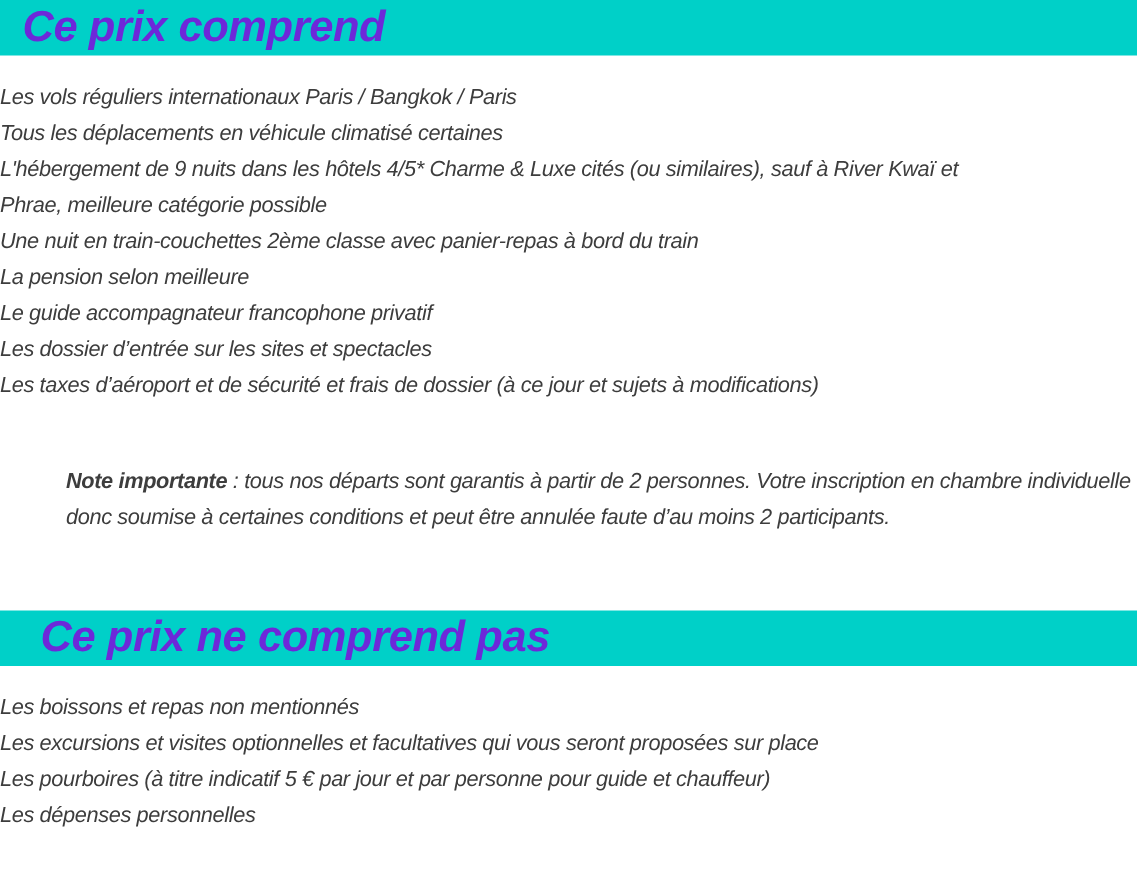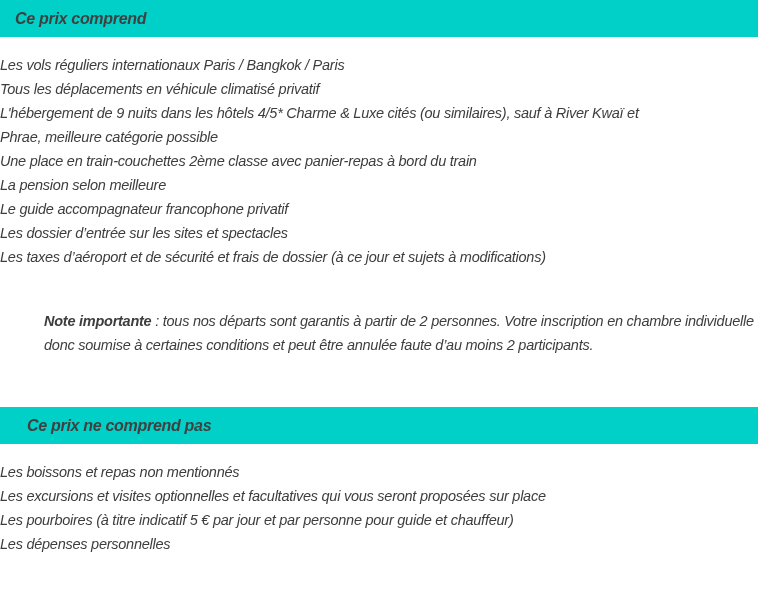--- a/index.html
+++ b/index.html
@@ -8,23 +8,23 @@
       font-family: "Liberation Sans", sans-serif;
       color: #3d3d3d;
     }
     .banner {
       position: absolute; left: 0; width: 758px; height: 37px;
       background: #00d0c8;
       box-sizing: border-box;
     }
     .banner h2 {
       margin: 0; padding-left: 15px;
-      font-size: 16px; line-height: 37px;
+      font-size: 29px; line-height: 37px;
       font-style: italic; font-weight: bold;
-      color: #404040; letter-spacing: -0.3px;
+      color: #6d28d9; letter-spacing: -0.3px;
     }
     .list {
       position: absolute; left: 0; width: 680px;
       margin: 0; padding: 0; list-style: none;
       font-size: 14.5px; font-style: italic;
       line-height: 24px;
       letter-spacing: -0.25px;
     }
     .list li { margin: 0; padding: 0; }
     .note {
@@ -37,23 +37,23 @@
   </style>
 </head>
 <body>
 
 <div class="banner" style="top:0;">
   <h2>Ce prix comprend</h2>
 </div>
 
 <ul class="list" style="top:53px;">
   <li>Les vols réguliers internationaux Paris / Bangkok / Paris</li>
-  <li>Tous les déplacements en véhicule climatisé privatif</li>
+  <li>Tous les déplacements en véhicule climatisé certaines</li>
   <li>L'hébergement de 9 nuits dans les hôtels 4/5* Charme &amp; Luxe cités (ou similaires), sauf à  River Kwaï et Phrae, meilleure catégorie possible</li>
-  <li>Une place en train-couchettes 2ème classe avec panier-repas à bord du train</li>
+  <li>Une nuit en train-couchettes 2ème classe avec panier-repas à bord du train</li>
   <li>La pension selon meilleure</li>
   <li>Le guide accompagnateur francophone privatif</li>
   <li>Les dossier d’entrée sur les sites et spectacles</li>
   <li>Les taxes d’aéroport et de sécurité et frais de dossier (à ce jour et sujets à modifications)</li>
 </ul>
 
 <p class="note" style="top:309px;padding-left:44px;"><b>Note importante</b><span> : tous nos départs sont garantis à partir de 2 personnes. Votre inscription en chambre individuelle est donc soumise à certaines conditions et peut être annulée faute d’au moins 2 participants.</span></p>
 
 <div class="banner" style="top:407px;padding-left:12px;">
   <h2>Ce prix ne comprend pas</h2>

